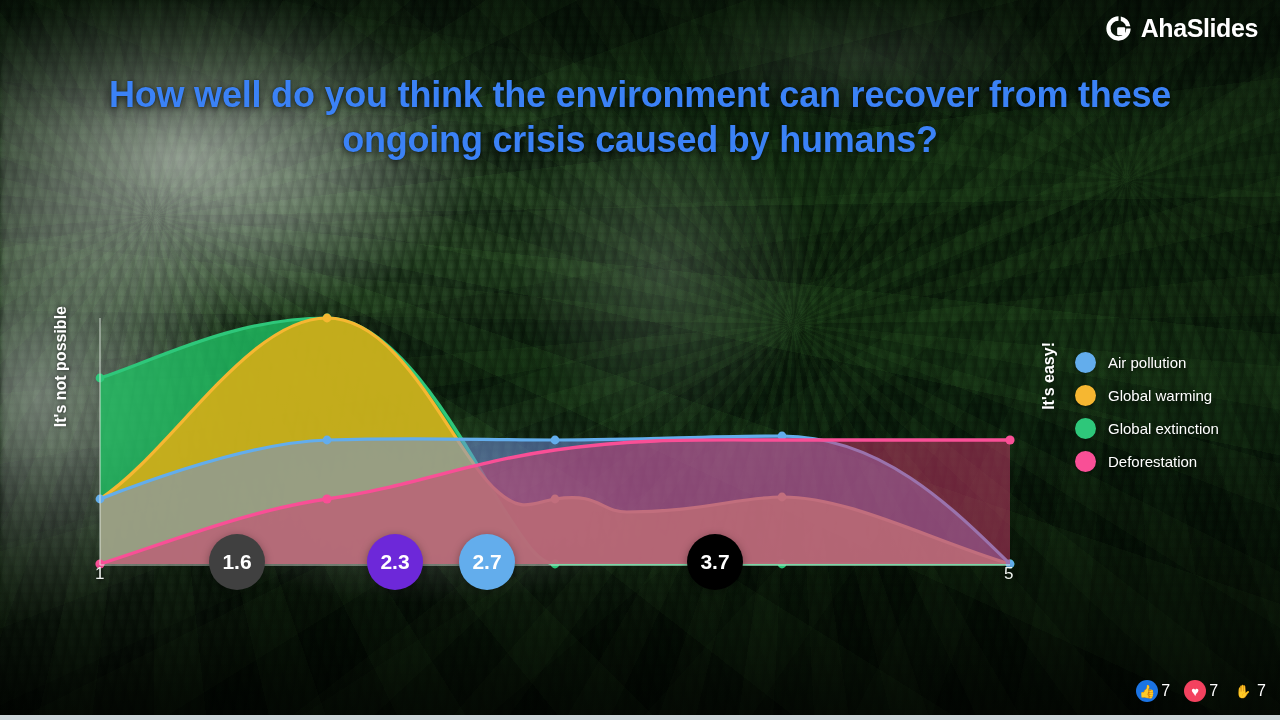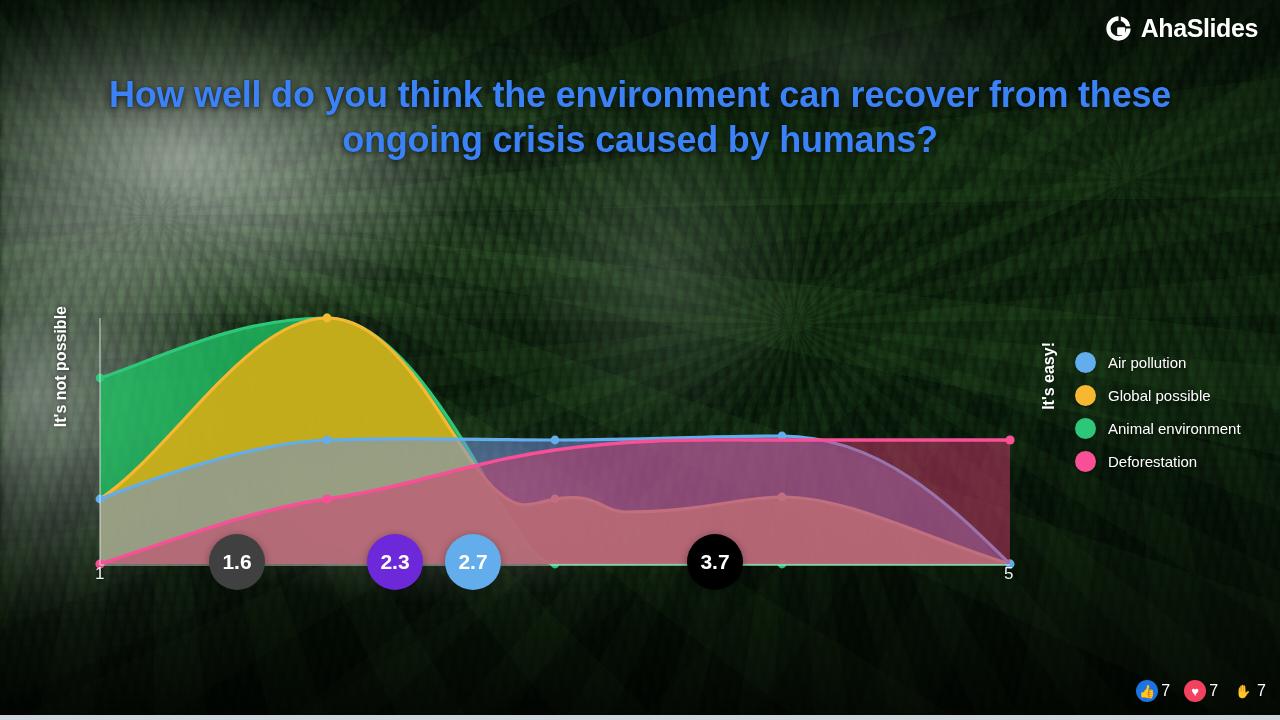--- a/index.html
+++ b/index.html
@@ -231,36 +231,36 @@
   </div>
 
   <div class="axis-label" id="axis-left">It's not possible</div>
   <div class="axis-label" id="axis-right">It's easy!</div>
   <div class="tick" id="tick-min">1</div>
   <div class="tick" id="tick-max">5</div>
 
   <div id="bubbles">
       <div class="bubble" style="left: 209px; top: 534px; background: #404040;">1.6</div>
       <div class="bubble" style="left: 367px; top: 534px; background: #6d28d9;">2.3</div>
-      <div class="bubble" style="left: 445px; top: 534px; background: rgb(99, 173, 236);">2.7</div>
+      <div class="bubble" style="left: 459px; top: 534px; background: rgb(99, 173, 236);">2.7</div>
       <div class="bubble" style="left: 687px; top: 534px; background: #000000;">3.7</div>
     </div>
 
   <div id="legend">
       <div class="legend-row">
         <span class="legend-dot" style="background: rgb(99, 173, 236);"></span>
         <span class="legend-label">Air pollution</span>
       </div>
       <div class="legend-row">
         <span class="legend-dot" style="background: rgb(246, 183, 49);"></span>
-        <span class="legend-label">Global possible</span>
+        <span class="legend-label">Global warming</span>
       </div>
       <div class="legend-row">
         <span class="legend-dot" style="background: rgb(46, 199, 122);"></span>
-        <span class="legend-label">Animal environment</span>
+        <span class="legend-label">Global extinction</span>
       </div>
       <div class="legend-row">
         <span class="legend-dot" style="background: rgb(249, 79, 150);"></span>
         <span class="legend-label">Deforestation</span>
       </div>
     </div>
 
   <div id="reactions">
       <div class="reaction">
         <span class="glyph r-like">👍</span>

